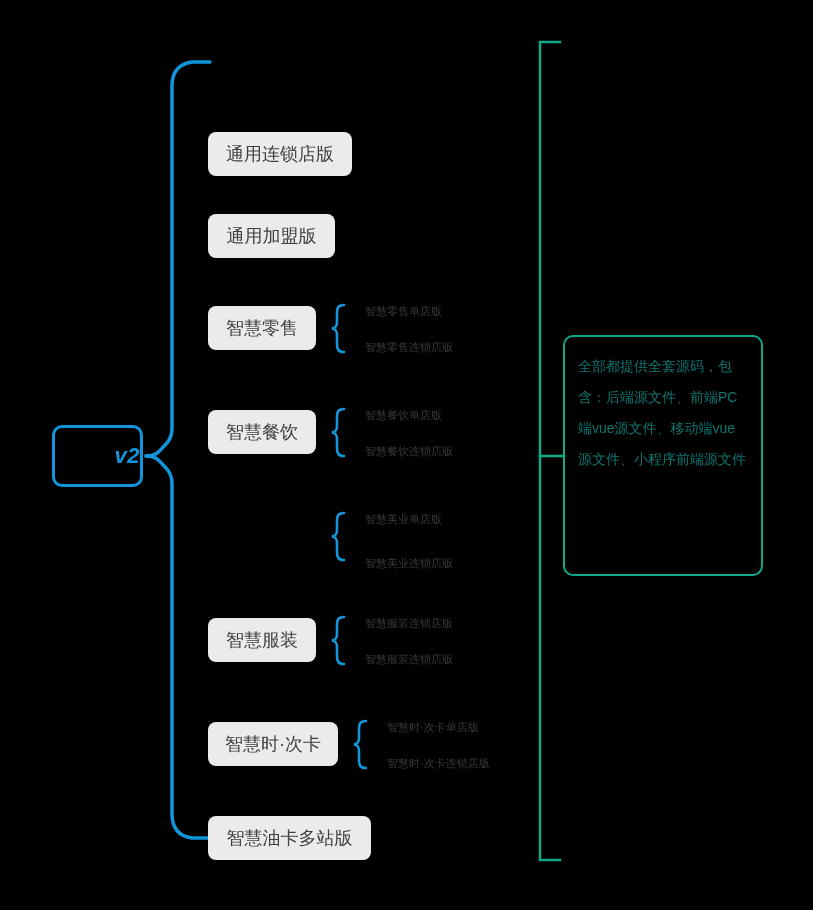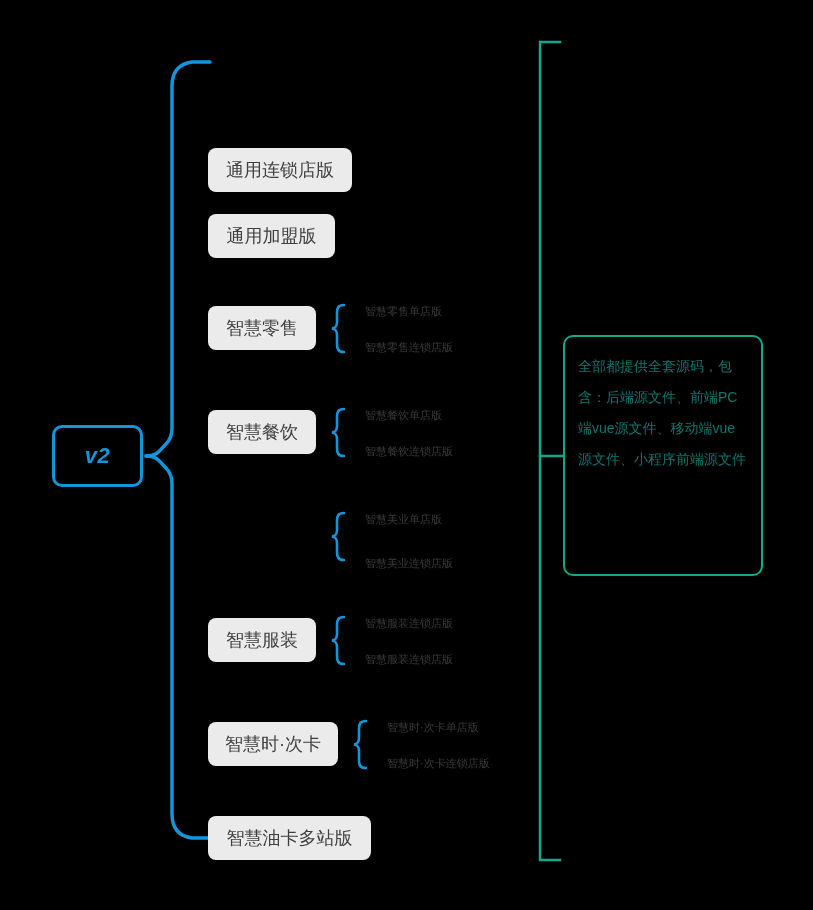--- a/index.html
+++ b/index.html
@@ -35,21 +35,21 @@
     left: 52px;
     top: 425px;
     width: 91px;
     height: 62px;
     box-sizing: border-box;
     border: 3px solid #1296db;
     border-radius: 10px;
     background: transparent;
     display: flex;
     align-items: center;
-    justify-content: center;
+    justify-content: flex-end;
   }
   .root-label {
     color: #1296db;
     font-weight: bold;
     font-size: 22px;
     font-style: italic;
     letter-spacing: 0.5px;
   }
   
   .node {
@@ -163,21 +163,21 @@
 
     <path d="M 560 42 L 540 42 L 540 860 L 560 860" fill="none" stroke="#12a88a" stroke-width="2.5" stroke-linecap="square"></path>
     <path d="M 540 456 L 563 456" fill="none" stroke="#12a88a" stroke-width="2.5" stroke-linecap="square"></path>
   </svg>
 
   <div class="root-node">
     <span class="root-label">v2</span>
   </div>
 
 
-  <div class="node" style="left:208px; top:132px; width:144px;margin-top:16px;">
+  <div class="node" style="left:208px; top:132px; width:144px;">
     <span class="node-label">通用连锁店版</span>
   </div>
 
   <div class="node" style="left:208px; top:306px; width:108px;">
     <span class="node-label">智慧零售</span>
   </div>
 
   <div class="node" style="left:208px; top:214px; width:127px;">
     <span class="node-label">通用加盟版</span>
   </div>

